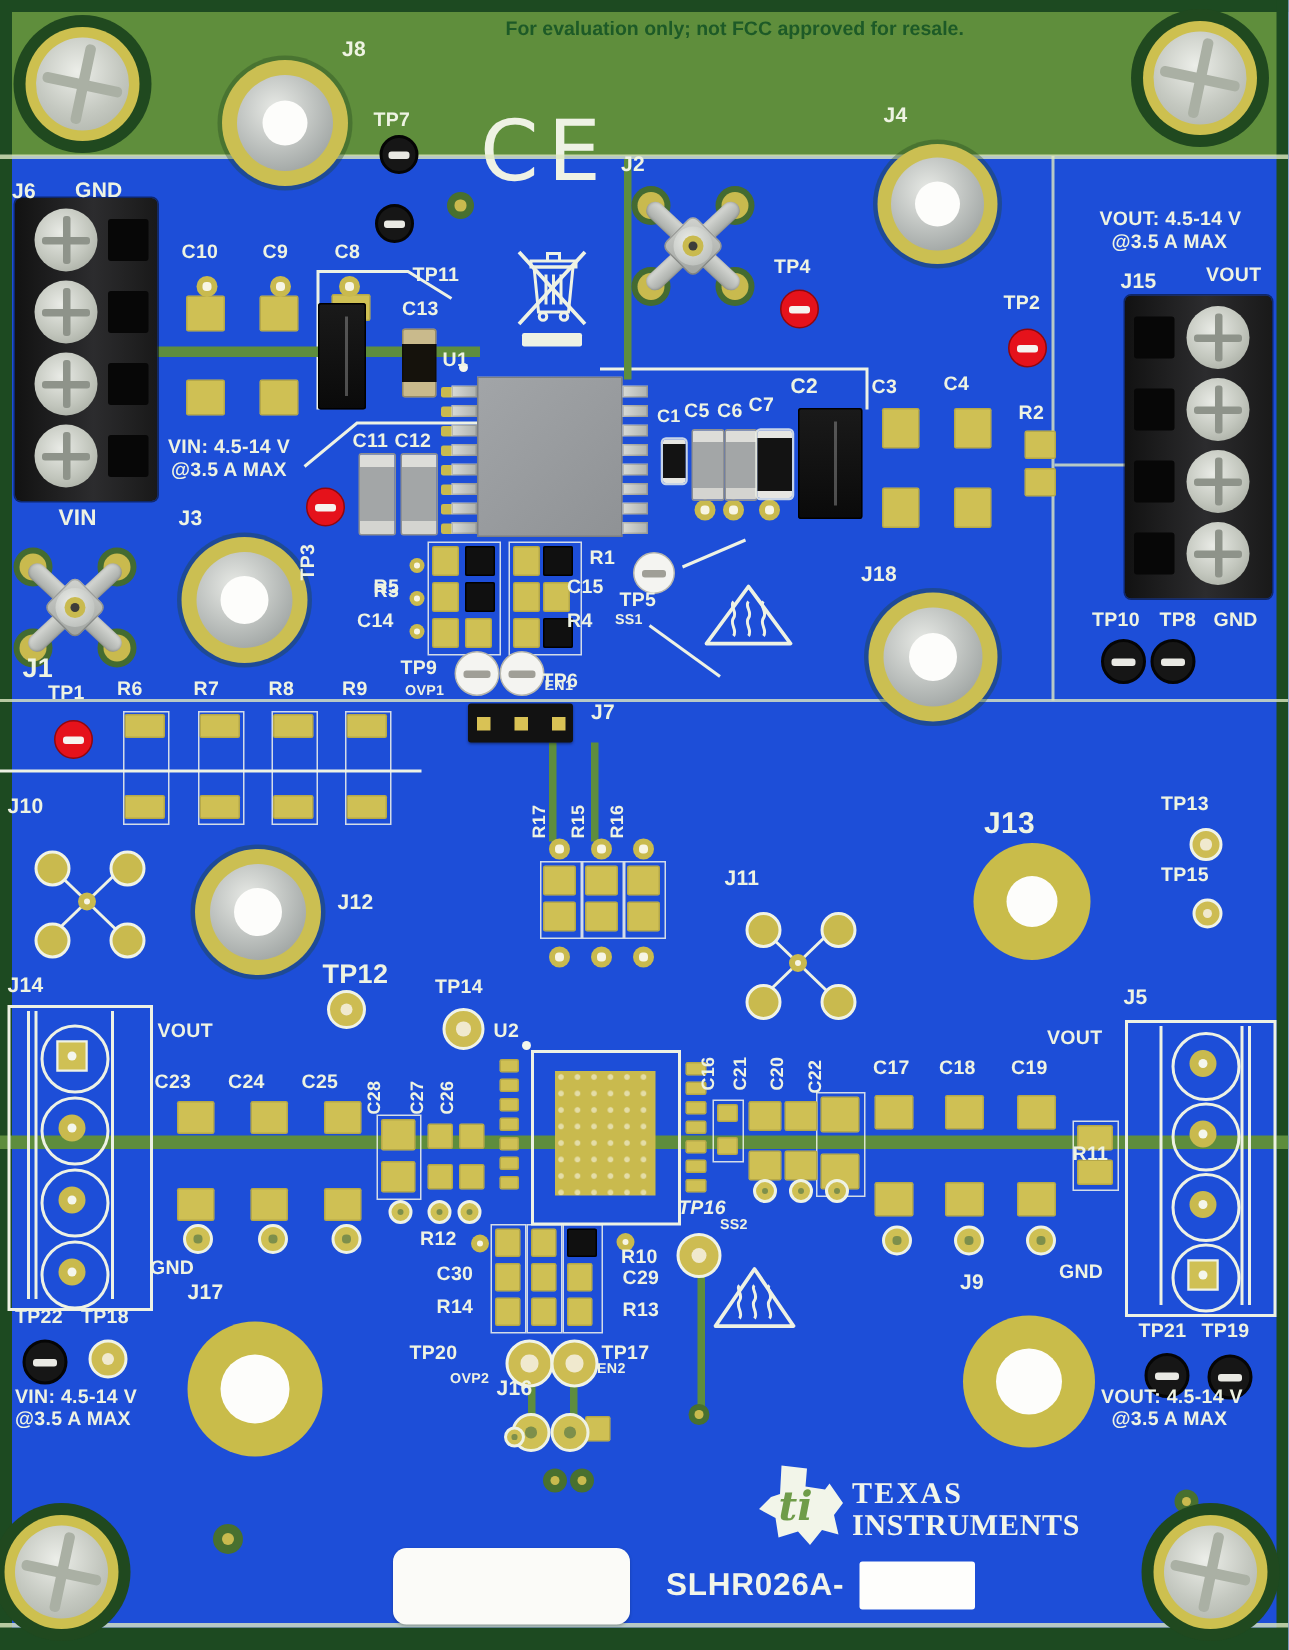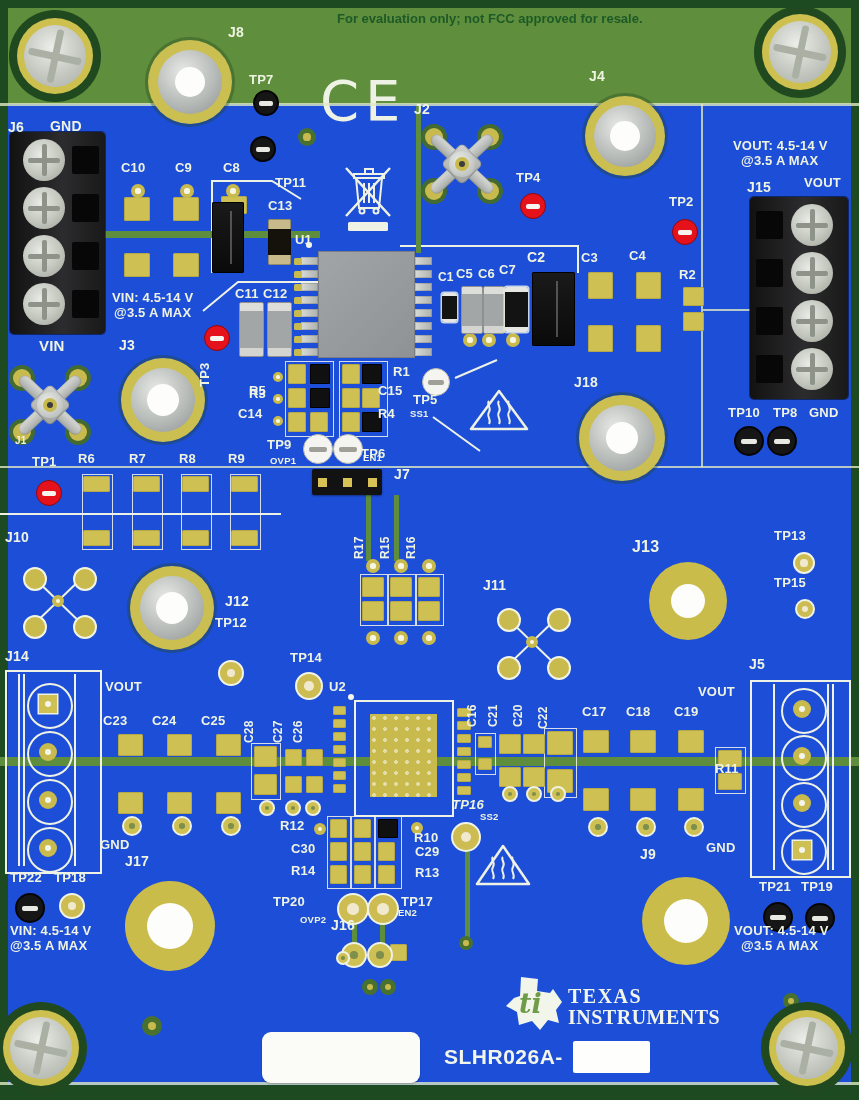--- a/index.html
+++ b/index.html
@@ -539,21 +539,21 @@
       <div class="abs lbl" style="left: 223px; top: 161px; font-size: 13px;">C8</div>
       <div class="abs lbl" style="left: 268px; top: 199px; font-size: 13px;">C13</div>
       <div class="abs lbl" style="left: 295px; top: 233px; font-size: 13px;">U1</div>
       <div class="abs lbl" style="left: 235px; top: 287px; font-size: 13px;">C11</div>
       <div class="abs lbl" style="left: 263px; top: 287px; font-size: 13px;">C12</div>
       <div class="abs lbl" style="left: 112px; top: 291px; font-size: 13px;">VIN: 4.5-14 V</div>
       <div class="abs lbl" style="left: 114px; top: 306px; font-size: 13px;">@3.5 A MAX</div>
       <div class="abs lbl rot" style="left: 211px; top: 374px; font-size: 13px;">TP3</div>
       <div class="abs lbl" style="left: 39px; top: 338px; font-size: 15px;">VIN</div>
       <div class="abs lbl" style="left: 119px; top: 338px; font-size: 14px;">J3</div>
-      <div class="abs lbl" style="left: 15px; top: 436px; font-size: 10px;">J1</div>
+      <div class="abs lbl" style="left: 15px; top: 436px; font-size: 18px;">J1</div>
       <div class="abs lbl" style="left: 32px; top: 455px; font-size: 13px;">TP1</div>
       <div class="abs lbl" style="left: 78px; top: 452px; font-size: 13px;">R6</div>
       <div class="abs lbl" style="left: 129px; top: 452px; font-size: 13px;">R7</div>
       <div class="abs lbl" style="left: 179px; top: 452px; font-size: 13px;">R8</div>
       <div class="abs lbl" style="left: 228px; top: 452px; font-size: 13px;">R9</div>
       <div class="abs lbl" style="left: 5px; top: 530px; font-size: 14px;">J10</div>
       <div class="abs lbl" style="left: 249px; top: 387px; font-size: 13px;">R3</div>
       <div class="abs lbl" style="left: 249px; top: 384px; font-size: 13px;">R5</div>
       <div class="abs lbl" style="left: 238px; top: 407px; font-size: 13px;">C14</div>
       <div class="abs lbl" style="left: 393px; top: 365px; font-size: 13px;">R1</div>
@@ -579,25 +579,25 @@
       <div class="abs lbl" style="left: 747px; top: 180px; font-size: 14px;">J15</div>
       <div class="abs lbl" style="left: 804px; top: 176px; font-size: 13px;">VOUT</div>
       <div class="abs lbl" style="left: 728px; top: 406px; font-size: 13px;">TP10</div>
       <div class="abs lbl" style="left: 773px; top: 406px; font-size: 13px;">TP8</div>
       <div class="abs lbl" style="left: 809px; top: 406px; font-size: 13px;">GND</div>
       <div class="abs lbl" style="left: 574px; top: 375px; font-size: 14px;">J18</div>
       <div class="abs lbl rot" style="left: 365px; top: 547px; font-size: 12px;">R17</div>
       <div class="abs lbl rot" style="left: 391px; top: 547px; font-size: 12px;">R15</div>
       <div class="abs lbl rot" style="left: 417px; top: 547px; font-size: 12px;">R16</div>
       <div class="abs lbl" style="left: 483px; top: 578px; font-size: 14px;">J11</div>
-      <div class="abs lbl" style="left: 632px; top: 539px; font-size: 16px;">J13</div>
+      <div class="abs lbl" style="left: 656px; top: 539px; font-size: 20px;">J13</div>
       <div class="abs lbl" style="left: 774px; top: 529px; font-size: 13px;">TP13</div>
       <div class="abs lbl" style="left: 774px; top: 576px; font-size: 13px;">TP15</div>
       <div class="abs lbl" style="left: 225px; top: 594px; font-size: 14px;">J12</div>
-      <div class="abs lbl" style="left: 215px; top: 616px; font-size: 13px; text-align: right;">TP12</div>
+      <div class="abs lbl" style="left: 215px; top: 640px; font-size: 18px; text-align: right;">TP12</div>
       <div class="abs lbl" style="left: 290px; top: 651px; font-size: 13px;">TP14</div>
       <div class="abs lbl" style="left: 5px; top: 649px; font-size: 14px;">J14</div>
       <div class="abs lbl" style="left: 105px; top: 680px; font-size: 13px;">VOUT</div>
       <div class="abs lbl" style="left: 103px; top: 714px; font-size: 13px;">C23</div>
       <div class="abs lbl" style="left: 152px; top: 714px; font-size: 13px;">C24</div>
       <div class="abs lbl" style="left: 201px; top: 714px; font-size: 13px;">C25</div>
       <div class="abs lbl" style="left: 100px; top: 838px; font-size: 13px;">GND</div>
       <div class="abs lbl" style="left: 125px; top: 854px; font-size: 14px;">J17</div>
       <div class="abs lbl" style="left: 10px; top: 871px; font-size: 13px;">TP22</div>
       <div class="abs lbl" style="left: 54px; top: 871px; font-size: 13px;">TP18</div>

